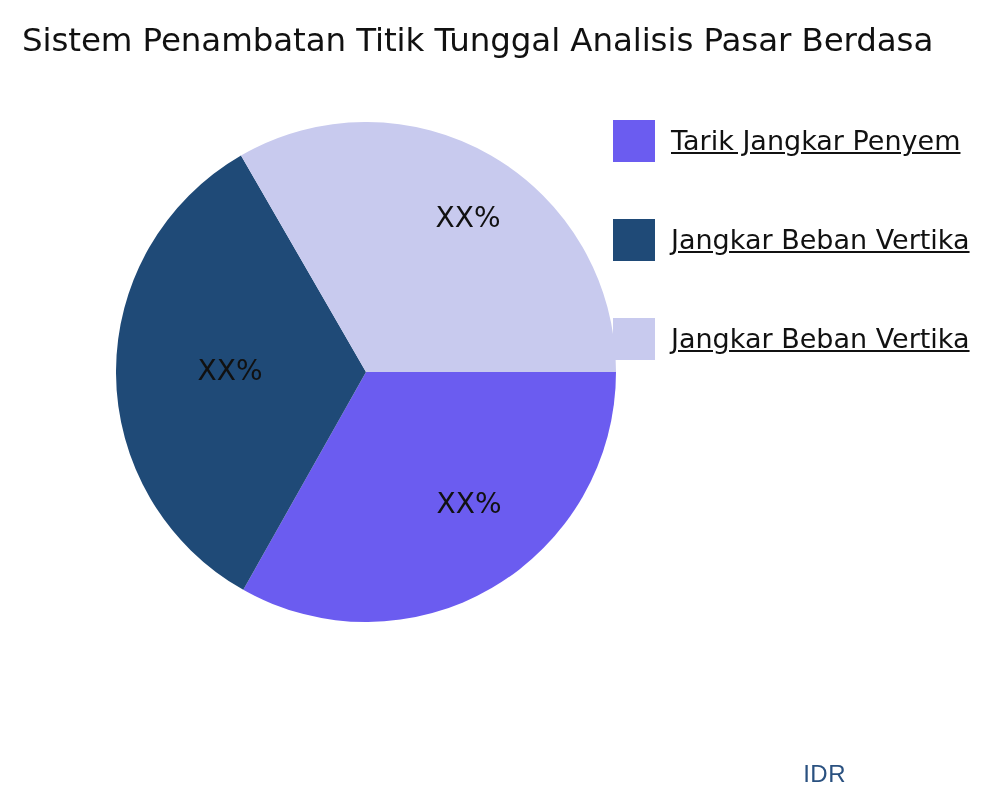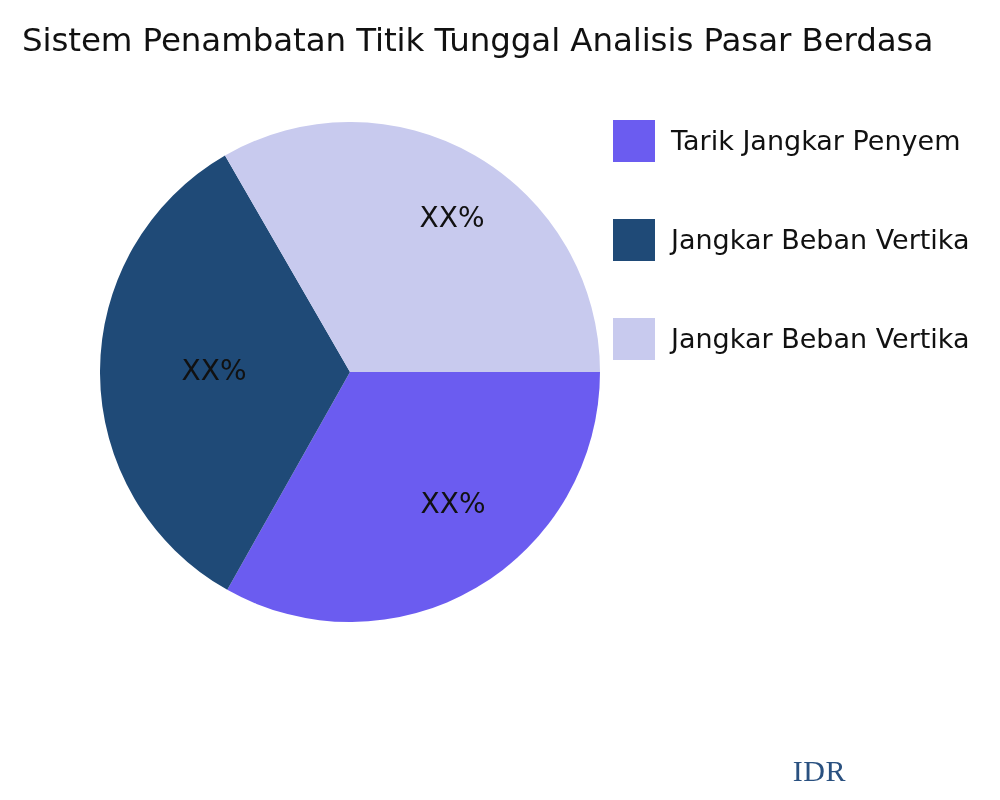--- a/index.html
+++ b/index.html
@@ -33,21 +33,21 @@
     line-height: 40px;
     font-weight: 400;
     color: #111111;
     white-space: nowrap;
     letter-spacing: -0.1px;
   }
 
   
   #pie-wrap {
     position: absolute;
-    left: 100px;
+    left: 116px;
     top: 122px;
     width: 500px;
     height: 500px;
     text-align: center;
   }
   #pie-svg { display: block; width: 500px; height: 500px; }
 
   .slice-label {
     font-family: "DejaVu Sans", "Liberation Sans", sans-serif;
     font-size: 28px;
@@ -77,29 +77,30 @@
   }
   .legend-label {
     position: absolute;
     left: 58px;
     top: 8px;
     height: 42px;
     line-height: 42px;
     font-size: 27px;
     color: #111111;
     white-space: nowrap;
+    text-decoration: underline;
   }
 
   
   #footer-mark {
     position: absolute;
     right: 18px;
     bottom: 12px;
-    font-family: Liberation Serif, serif;
-    font-size: 30px;
+    font-family: Liberation Sans, sans-serif;
+    font-size: 24px;
     color: #2A5180;
     letter-spacing: 0.5px;
   }
 </style>
 </head>
 <body>
 
 <div id="chart-root">
 
   <div id="chart-title">Sistem Penambatan Titik Tunggal Analisis Pasar Berdasa</div>

